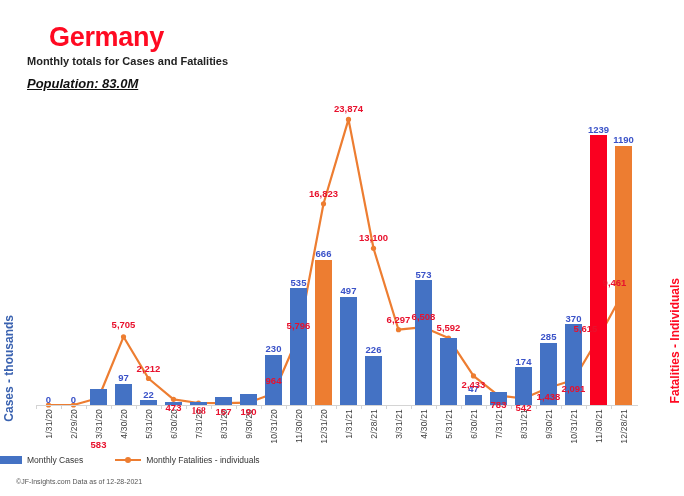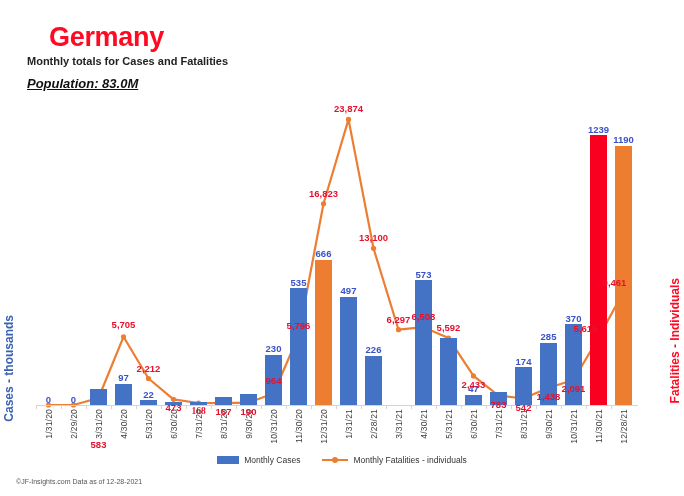--- a/index.html
+++ b/index.html
@@ -67,21 +67,21 @@
   
   .xlab{
     position:absolute;top:409px;font-size:8.5px;color:#404040;
     writing-mode:vertical-rl;transform:rotate(180deg);
     white-space:nowrap;letter-spacing:0.2px;
   }
 
   
   #legend{
     position:absolute;left:0;top:455px;width:684px;
-    display:flex;justify-content:center;align-items:center;gap:22px;
+    display:flex;justify-content:flex-start;align-items:center;gap:32px;
     font-size:8.5px;color:#333333;
   }
   .leg{display:flex;align-items:center;gap:5px;}
   .swatch-bar{width:22px;height:8px;background:#4472C4;display:inline-block;}
   .swatch-line{
     width:26px;height:8px;display:inline-block;position:relative;
   }
   .swatch-line::before{
     content:"";position:absolute;left:0;top:3px;width:26px;height:2px;background:#ED7D31;
   }

